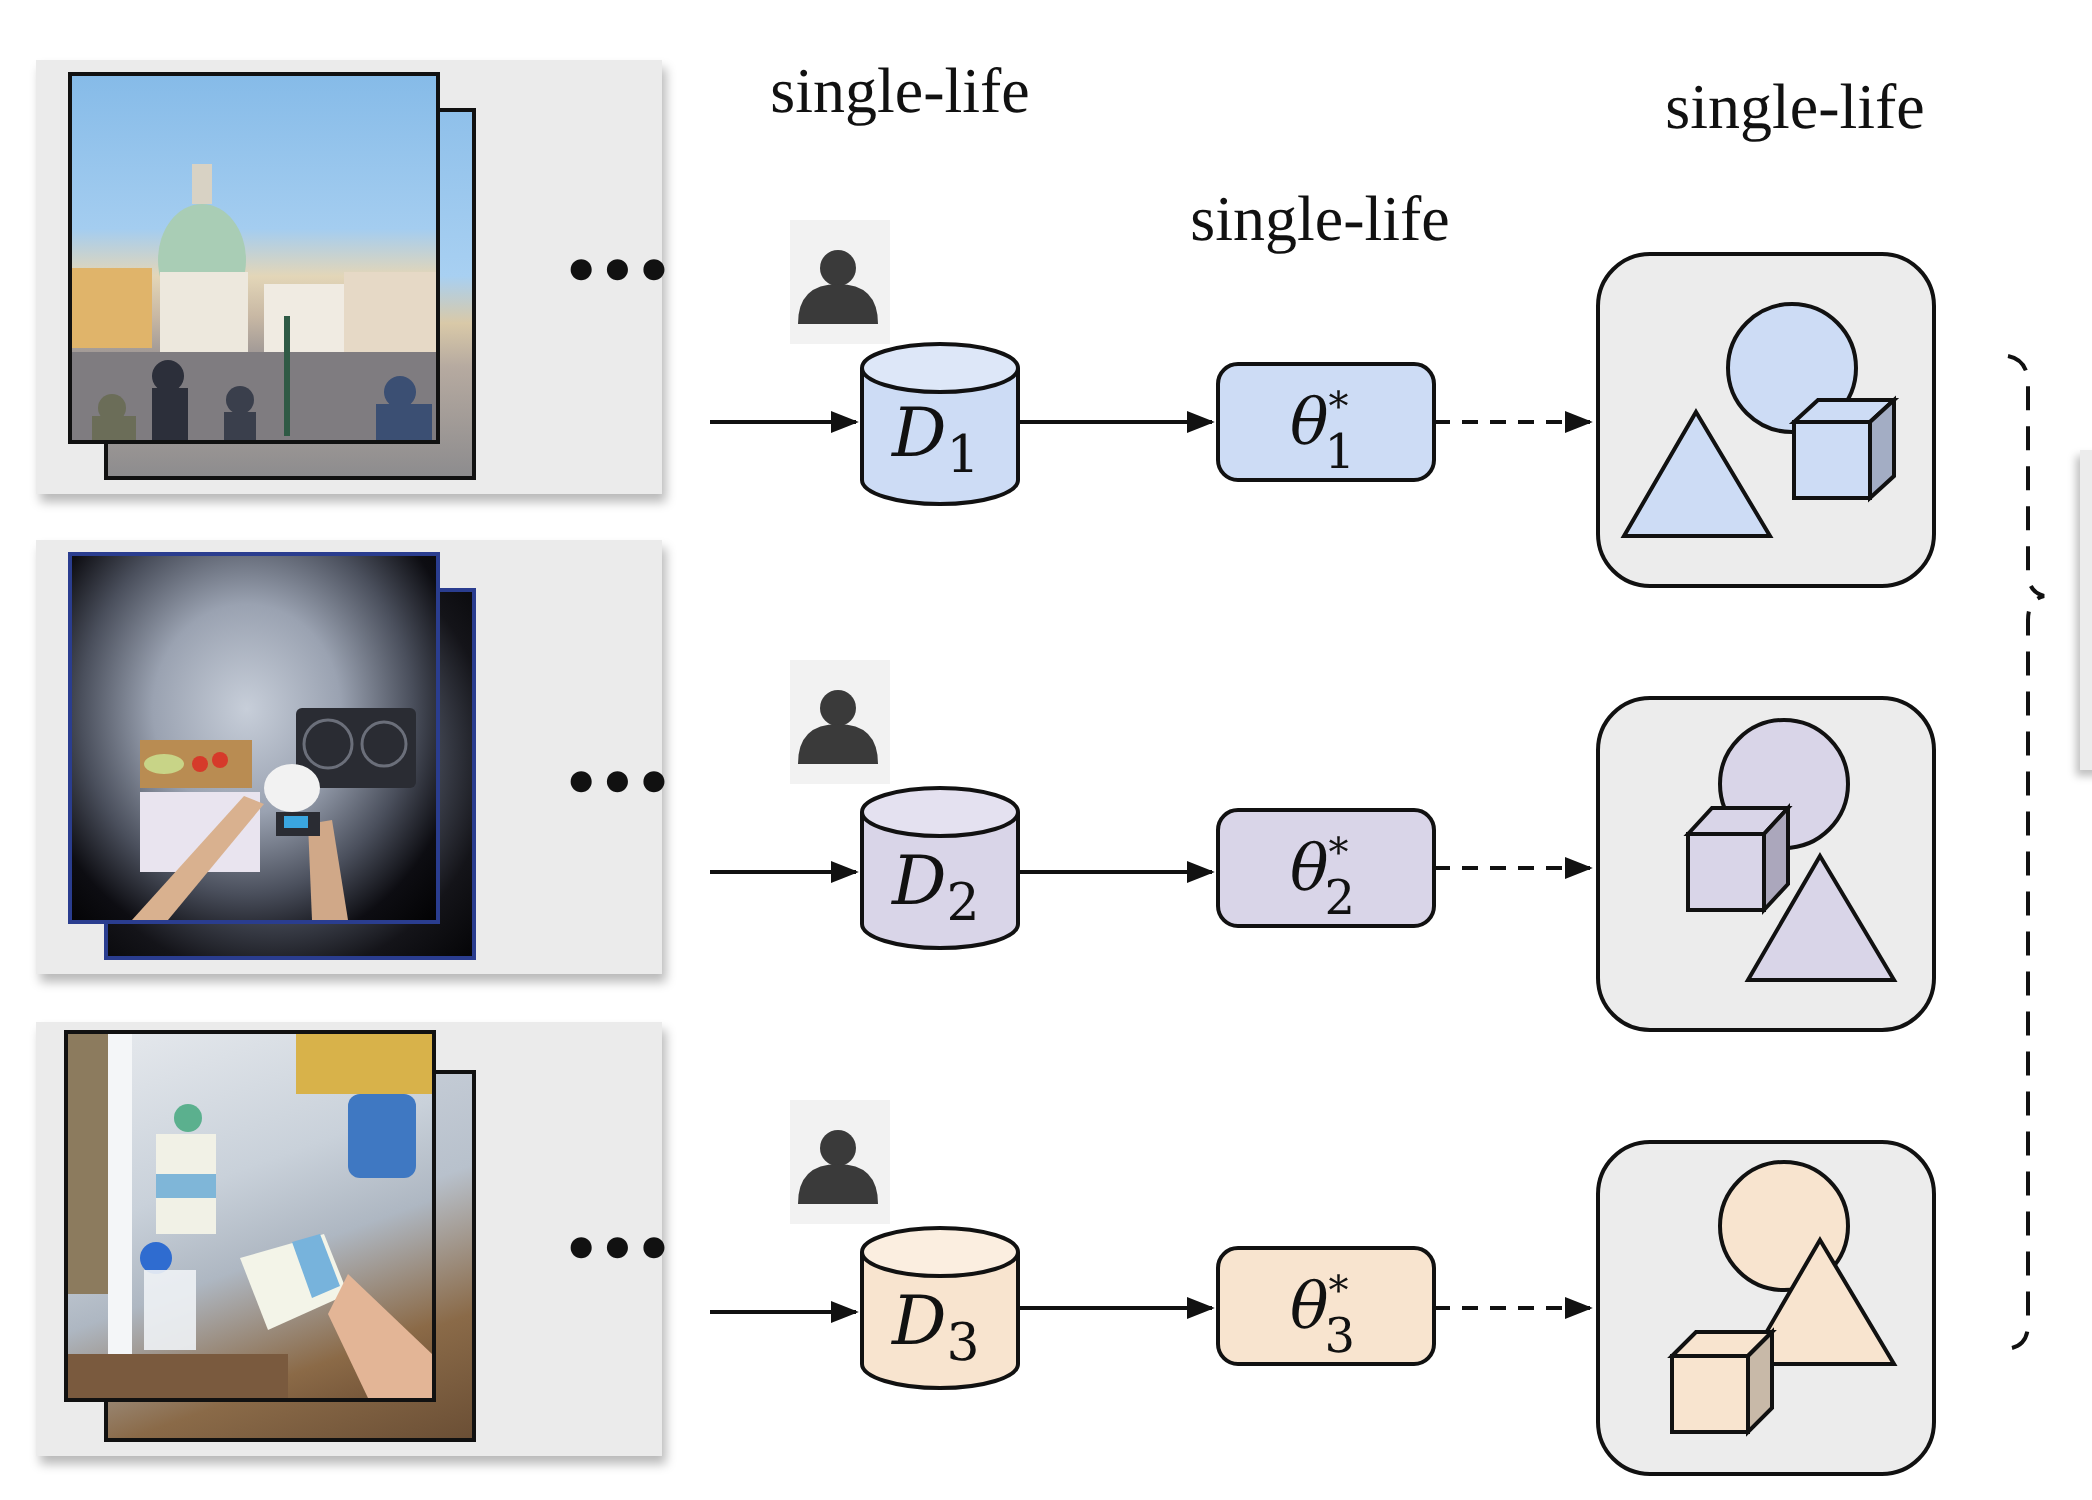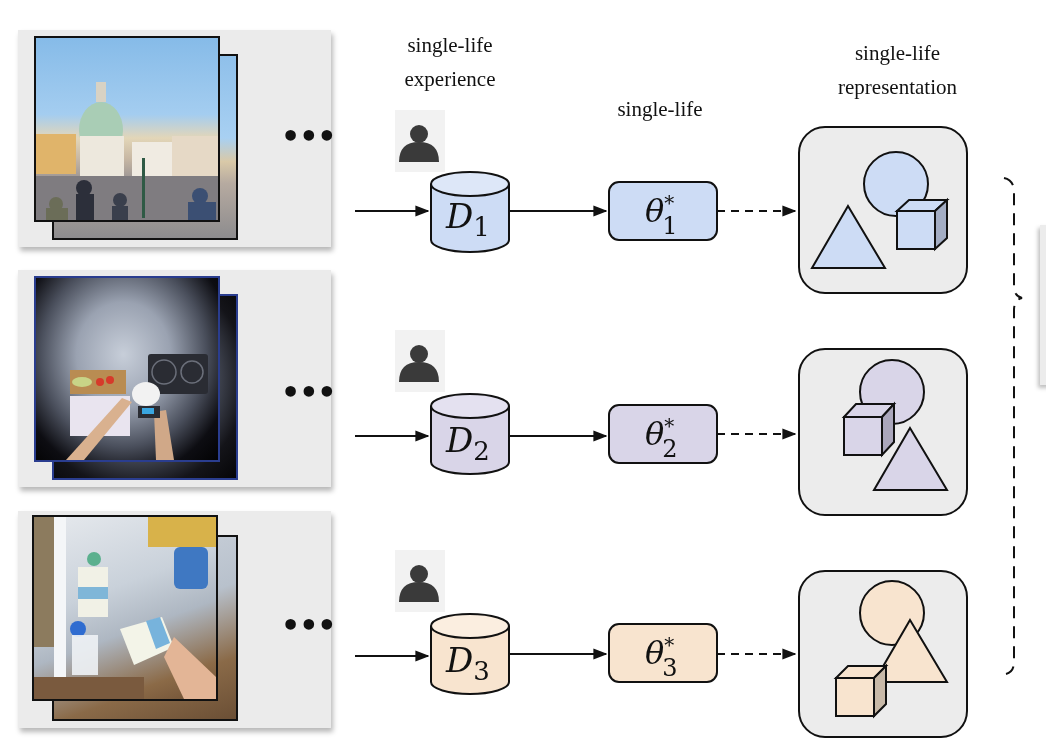--- a/index.html
+++ b/index.html
@@ -4,39 +4,37 @@
 <style>
   html, body { margin: 0; padding: 0; background: #ffffff; }
   body { width: 1046px; height: 750px; position: relative; overflow: hidden;
          font-family: "Liberation Serif", "DejaVu Serif", serif; color: #111; }
   .panel { position: absolute; left: 18px; width: 313px; background: #ebebeb;
            box-shadow: 2px 4px 5px rgba(0,0,0,0.28); }
   .photo { position: absolute; border: 2px solid #111; box-sizing: border-box; overflow: hidden; }
   .photo.blue { border-color: #2a3d8f; }
   .dots { position: absolute; left: 263px; font-family: "DejaVu Sans", sans-serif;
           font-size: 30px; letter-spacing: -1px; line-height: 1; font-weight: bold; }
-  .label { position: absolute; text-align: center; font-size: 21px; line-height: 34px; }
+  .label { position: absolute; text-align: center; font-size: 32px; line-height: 34px; }
   svg.diagram { position: absolute; left: 0; top: 0; }
   .mlabel { font-family: "DejaVu Serif", serif; font-style: italic; }
   .sidebox { position: absolute; left: 1040px; top: 225px; width: 20px; height: 160px;
              background: #ececec; box-shadow: -2px 3px 4px rgba(0,0,0,0.25); }
 </style>
 </head>
 <body>
 
 <div class="label" style="left:375px; top:28px; width:150px;">
   <div>single-life</div>
-  <div>experience</div>
 </div>
 <div class="label" style="left:585px; top:92px; width:150px;">
   <div>single-life</div>
 </div>
 <div class="label" style="left:790px; top:36px; width:215px;">
   <div>single-life</div>
-  <div>representation</div>
 </div>
 
 <div class="panel" style="top:30px; height:217px;">
   <div class="photo" style="left:34px; top:24px; width:186px; height:186px;
        background: linear-gradient(180deg,#8fc0ea 0%,#a8d0f2 45%,#d9c9a8 58%,#b6aaa0 70%,#8d8c8e 100%);"></div>
   <div class="photo" style="left:16px; top:6px; width:186px; height:186px;
        background: linear-gradient(180deg,#86bbe8 0%,#a4cdf0 42%,#e3d6b8 55%,#c8b8a4 66%,#9a9494 78%,#6d6a6c 100%);">
     <svg width="182" height="182">
       <ellipse cx="65" cy="92" rx="22" ry="28" fill="#a9cdb5"></ellipse>
       <rect x="60" y="44" width="10" height="20" fill="#d8d2c4"></rect>

